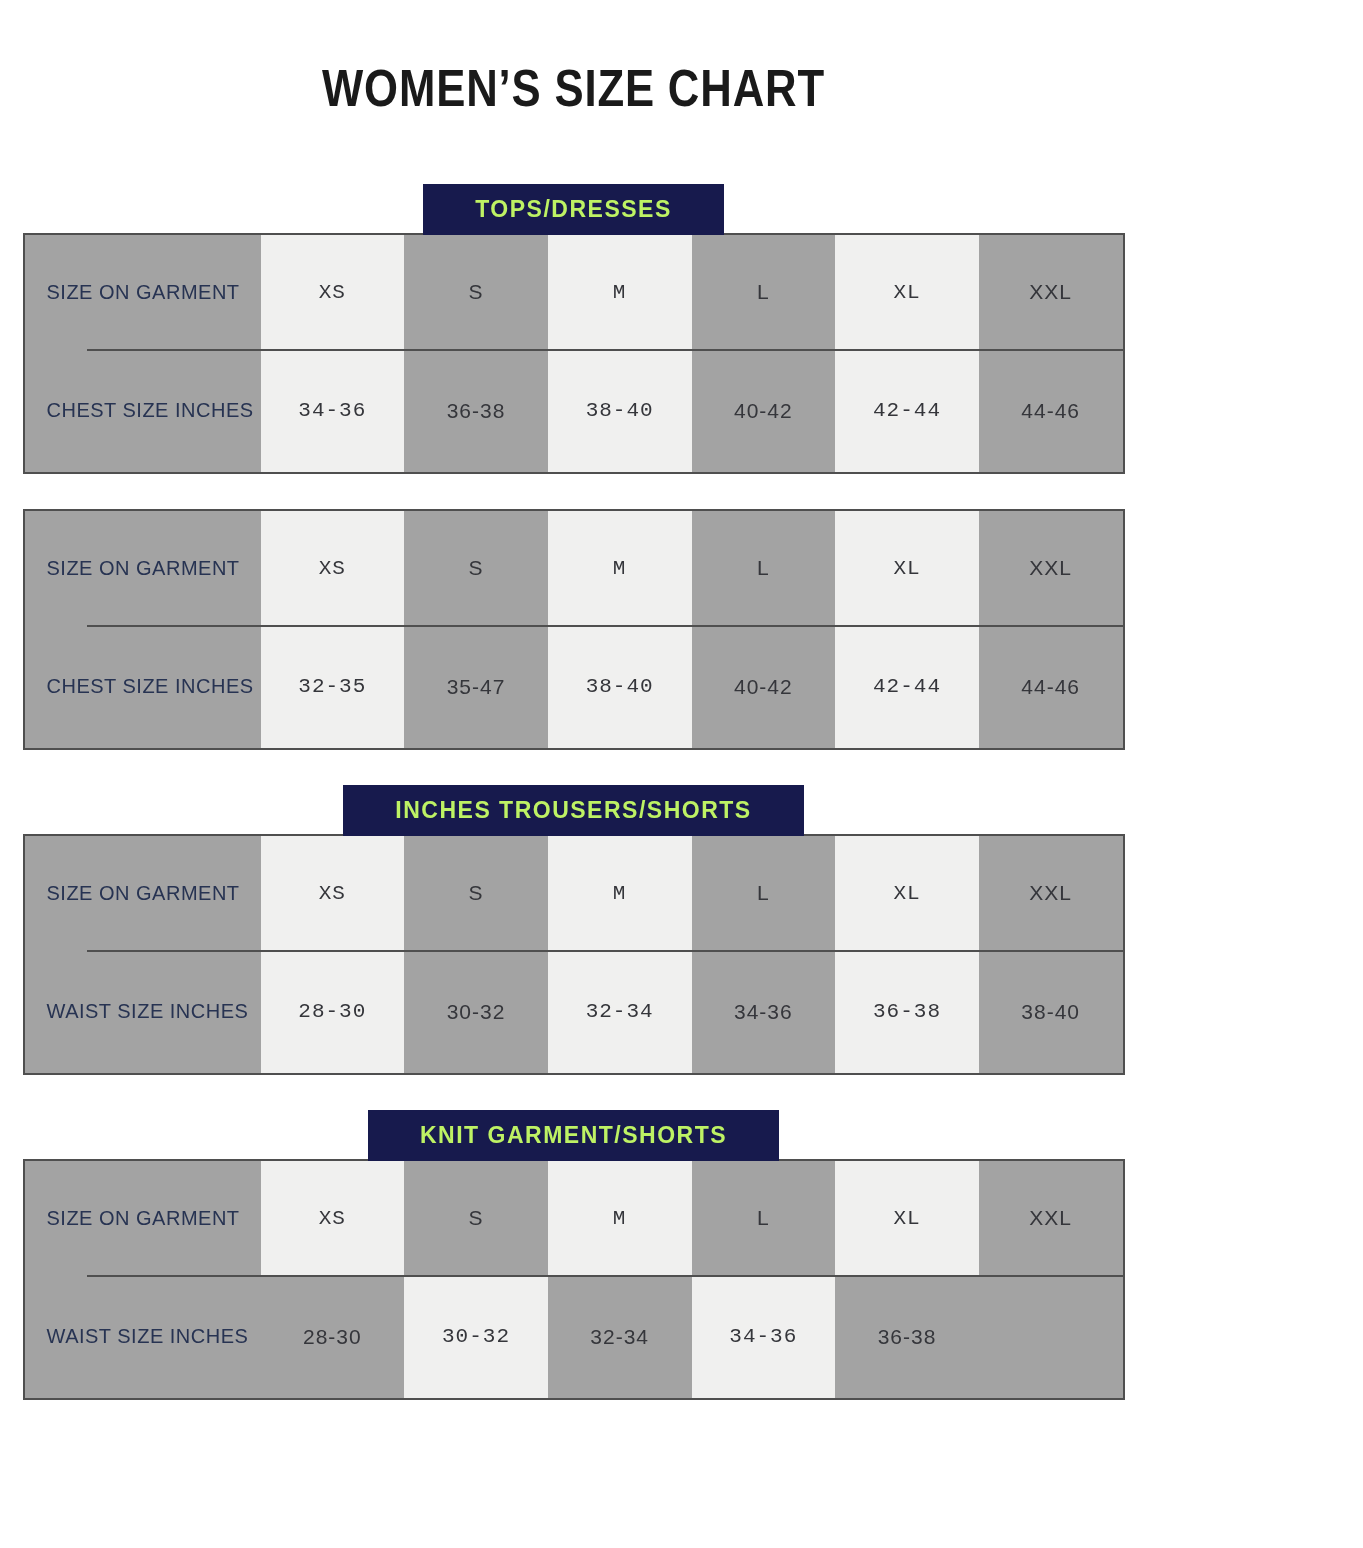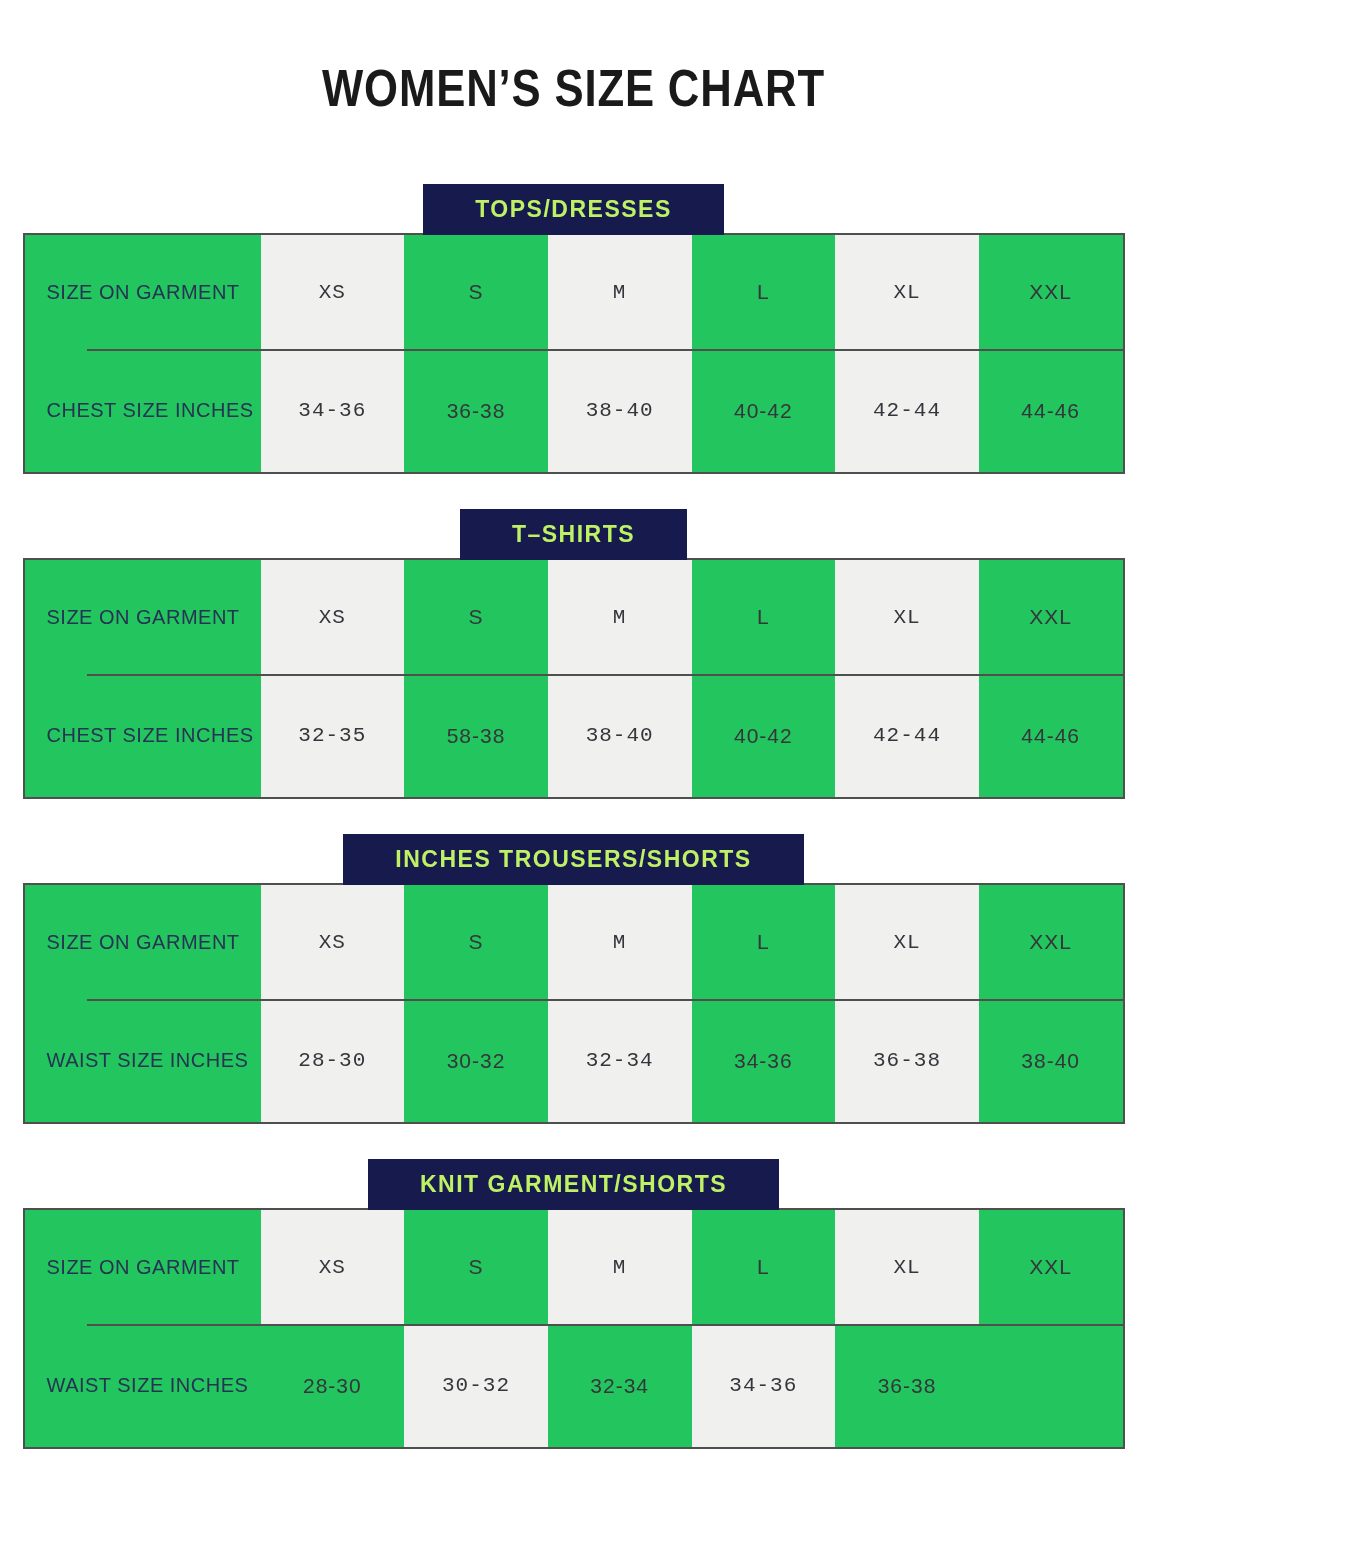--- a/index.html
+++ b/index.html
@@ -55,21 +55,21 @@
     line-height: 51px;
     margin-bottom: -2px;
     white-space: nowrap;
   }
   .size-table {
     position: relative;
     display: grid;
     grid-template-columns: 236px repeat(6, 1fr);
     grid-template-rows: 114px 123px;
     border: 2px solid var(--border);
-    background: #22c55e;
+    background: #a3a3a3;
     text-align: center;
   }
   .cell {
     display: flex;
     align-items: center;
     justify-content: center;
     font-size: 21px;
     letter-spacing: 1px;
     color: var(--value-text);
   }
@@ -113,33 +113,32 @@
       <div class="cell shade">34-36</div>
       <div class="cell">36-38</div>
       <div class="cell shade">38-40</div>
       <div class="cell">40-42</div>
       <div class="cell shade">42-44</div>
       <div class="cell">44-46</div>
     </div>
   </div>
 
   <div class="section">
-    <div class="chart-bar">T–SHIRTS</div>
     <div class="size-table">
       <div class="row-divider"></div>
       <div class="cell label">SIZE ON GARMENT</div>
       <div class="cell shade">XS</div>
       <div class="cell">S</div>
       <div class="cell shade">M</div>
       <div class="cell">L</div>
       <div class="cell shade">XL</div>
       <div class="cell">XXL</div>
       <div class="cell label">CHEST SIZE INCHES</div>
       <div class="cell shade">32-35</div>
-      <div class="cell">58-38</div>
+      <div class="cell">35-47</div>
       <div class="cell shade">38-40</div>
       <div class="cell">40-42</div>
       <div class="cell shade">42-44</div>
       <div class="cell">44-46</div>
     </div>
   </div>
 
   <div class="section">
     <div class="chart-bar">INCHES TROUSERS/SHORTS</div>
     <div class="size-table">

